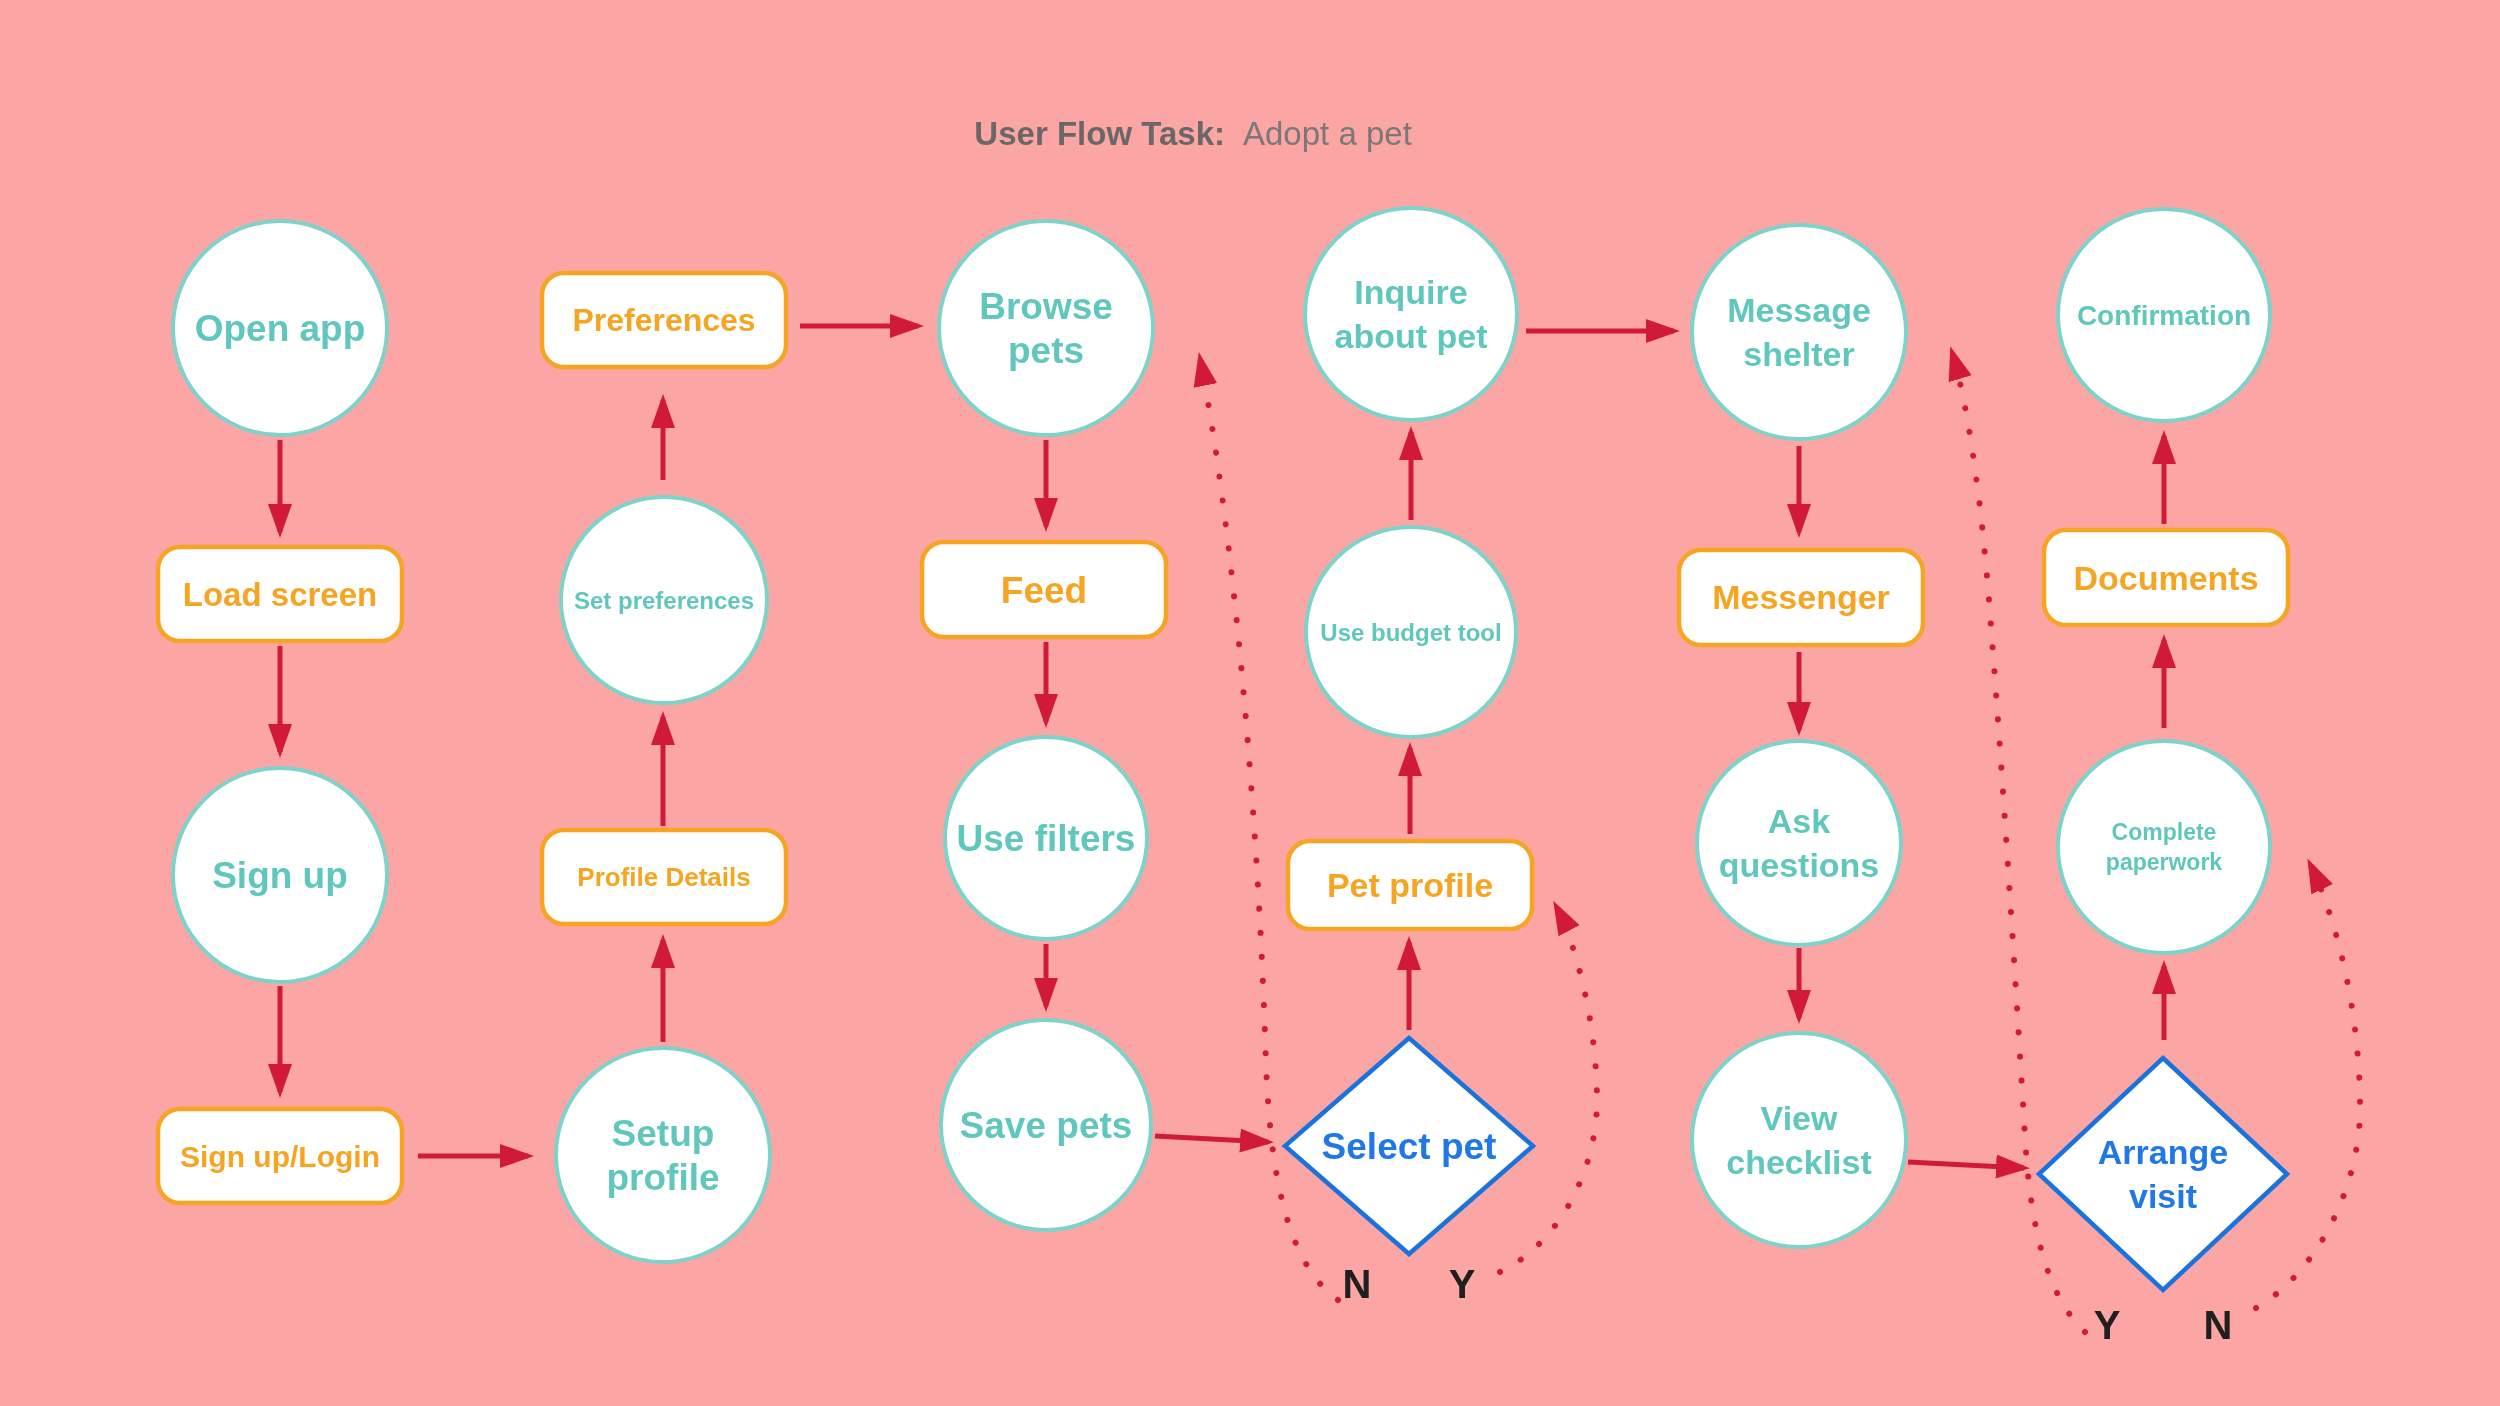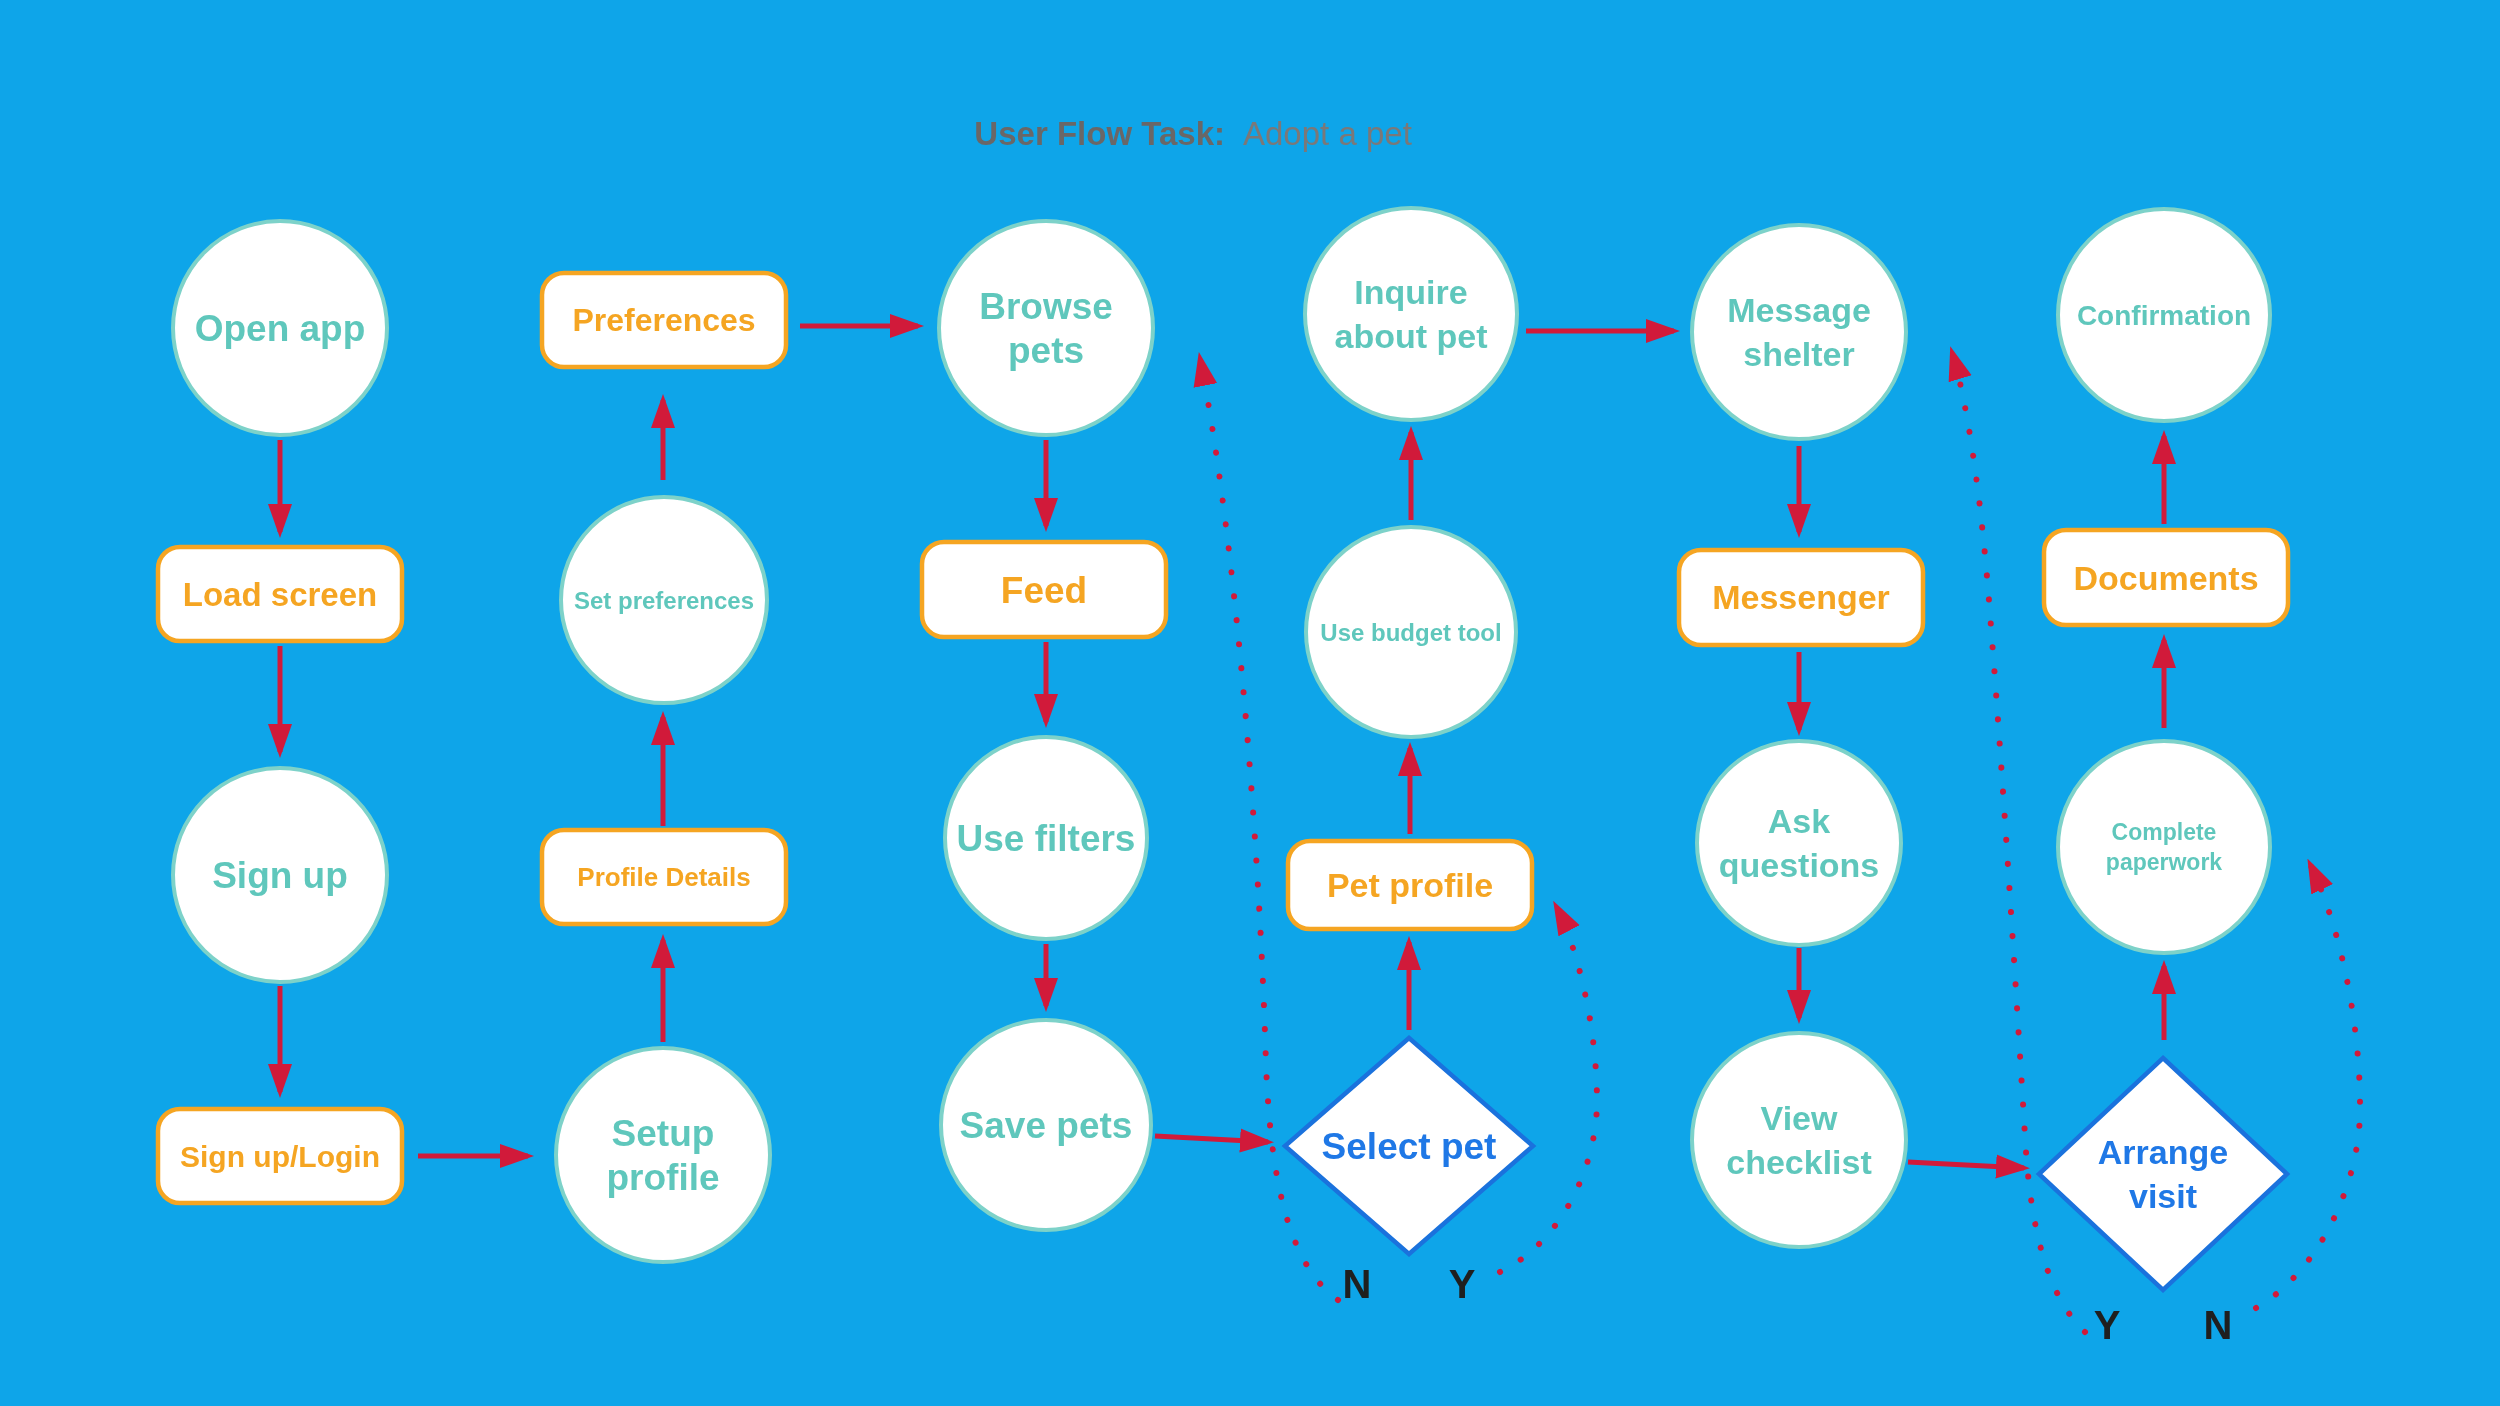--- a/index.html
+++ b/index.html
@@ -1,16 +1,16 @@
 <!DOCTYPE html>
 <html style="--teal: #7dd2c9; --teal-text: #5fc7bc; --orange: #f5a522; --red: #d11a3a; --blue: #1a72dd; --blue-text: #1f78e6; --label-dark: #1f1f1f; --title-gray: #6a6767; --title-gray-light: #7b7878;"><head>
 <meta charset="utf-8">
 <style>
   html,body{margin:0;padding:0;background:#ffffff;}
-  .canvas{position:relative;width:2500px;height:1406px;background:#0ea5e9;overflow:hidden;text-decoration:underline;}
+  .canvas{position:relative;width:2500px;height:1406px;background:#fca5a5;overflow:hidden;text-decoration:underline;}
   svg{position:absolute;left:0;top:0;}
   svg text{font-family:"Liberation Sans", sans-serif;text-anchor:middle;dominant-baseline:central;}
   .circle-node{fill:#ffffff;stroke:var(--teal);stroke-width:4;}
   .rect-node{fill:#ffffff;stroke:var(--orange);stroke-width:4.5;}
   .diamond-node{fill:#ffffff;stroke:var(--blue);stroke-width:4.5;}
   .circle-label{fill:var(--teal-text);font-weight:700;}
   .rect-label{fill:var(--orange);font-weight:700;}
   .diamond-label{fill:var(--blue-text);font-weight:700;}
   .decision-label{fill:var(--label-dark);font-weight:700;font-size:40px;}
   .arrow{stroke:var(--red);stroke-width:5;fill:none;}

